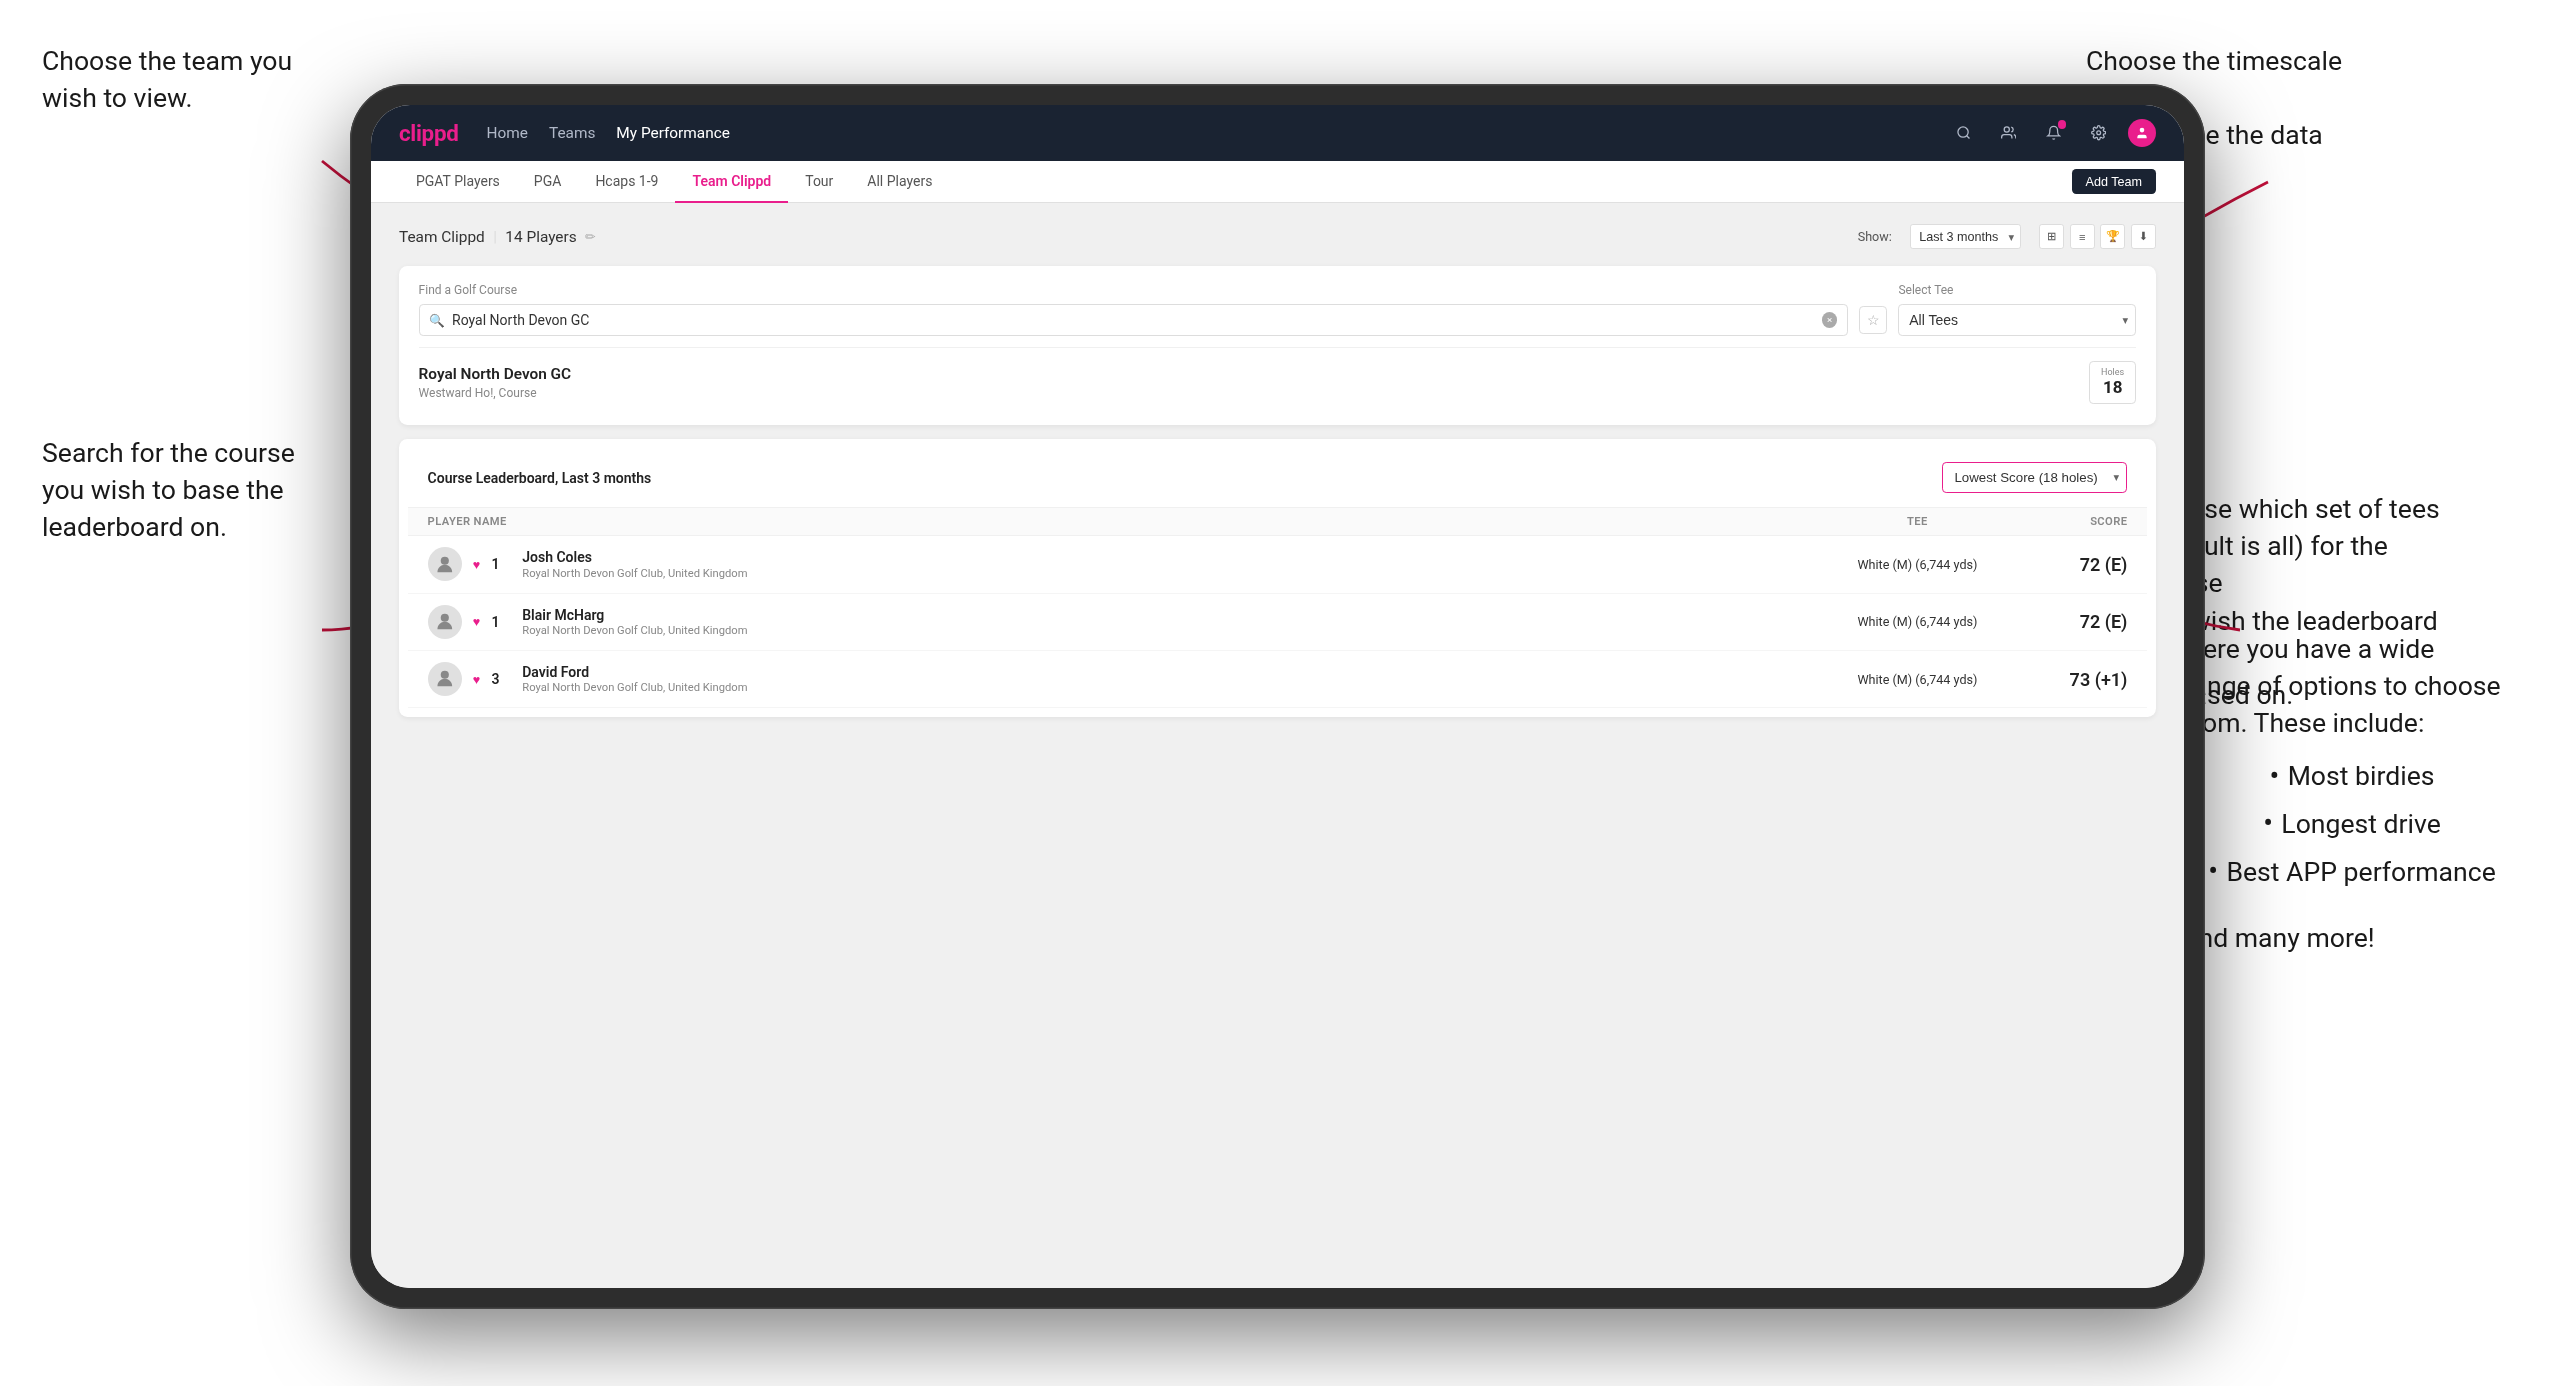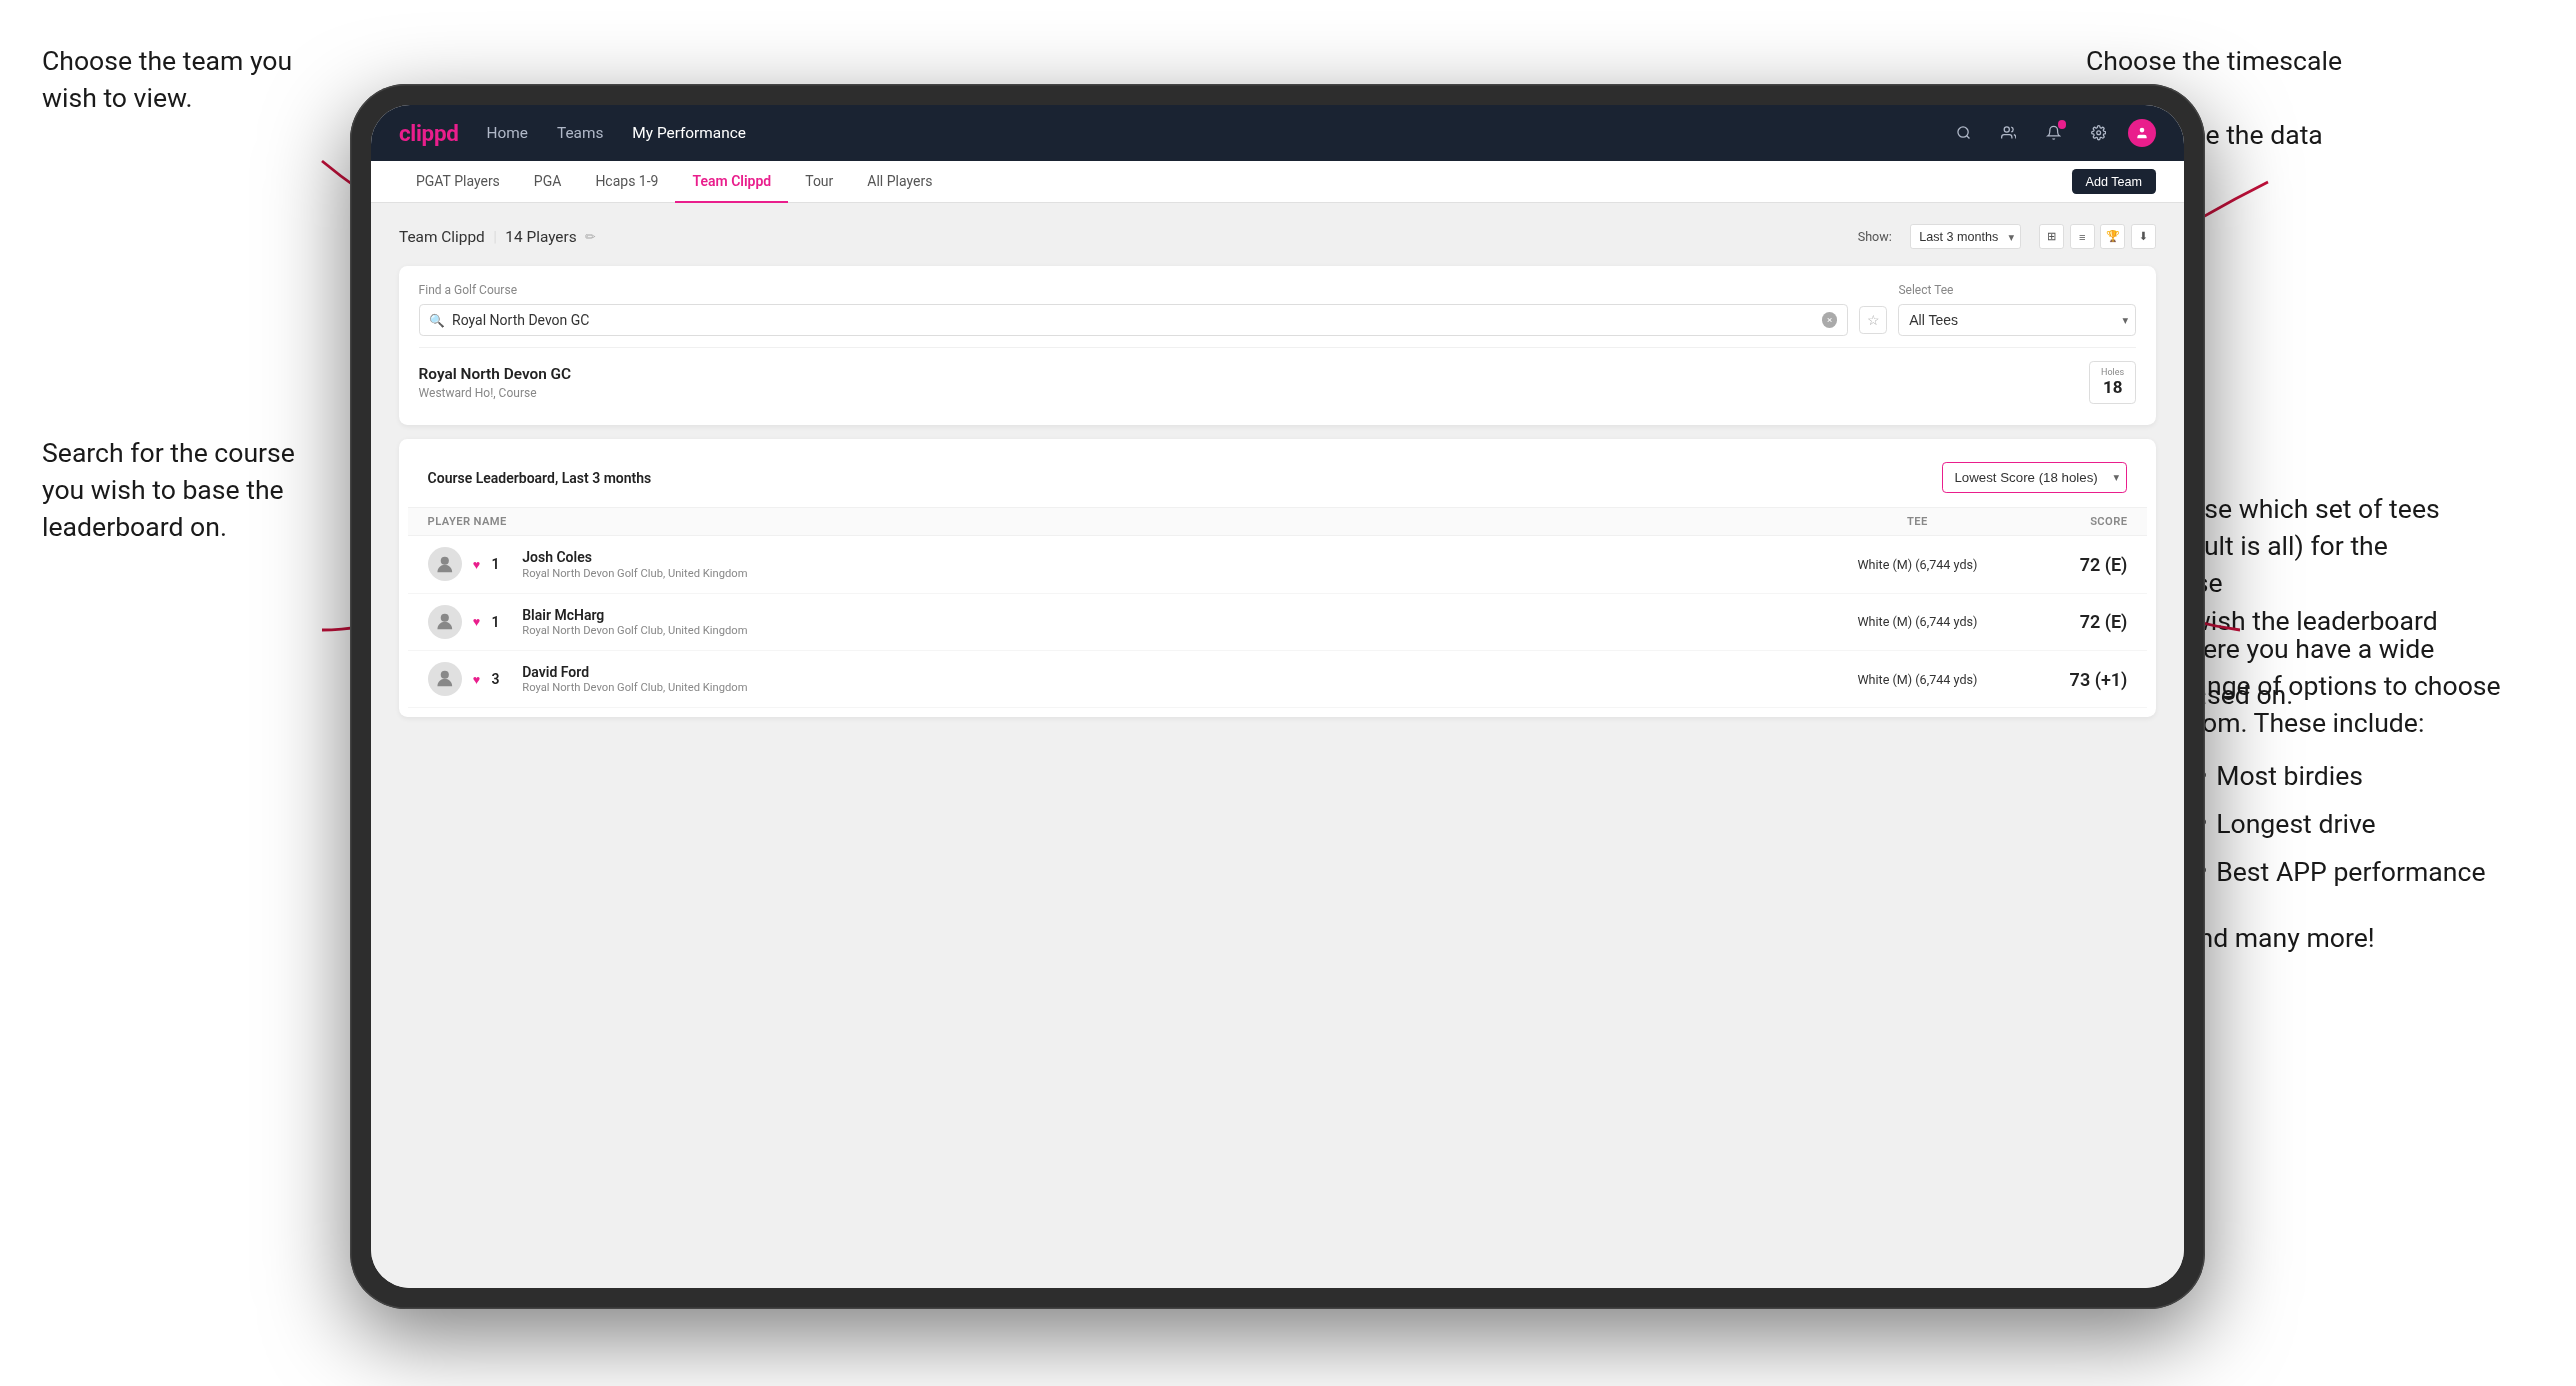--- a/index.html
+++ b/index.html
@@ -55,20 +55,21 @@
     .bullet-list {
       margin-top: 14px;
       margin-left: 14px;
     }
     .bullet-list li {
       list-style: none;
       margin-bottom: 7px;
       display: flex;
       align-items: center;
       gap: 8.4px;
+      justify-content: center;
     }
     .bullet-list li::before {
       content: '•';
       font-size: 29px;
     }
 
     .and-more {
       margin-top: 28px;
     }
 
@@ -123,21 +124,21 @@
 
     .nav-logo {
       color: #e91e8c;
       font-size: 22.4px;
       font-weight: 700;
       letter-spacing: -0.3px;
     }
 
     .nav-links {
       display: flex;
-      gap: 29px;
+      gap: 21px;
       align-items: center;
     }
 
     .nav-link {
       color: #b0b8c8;
       font-size: 15.4px;
       cursor: pointer;
       text-decoration: none;
     }
 

